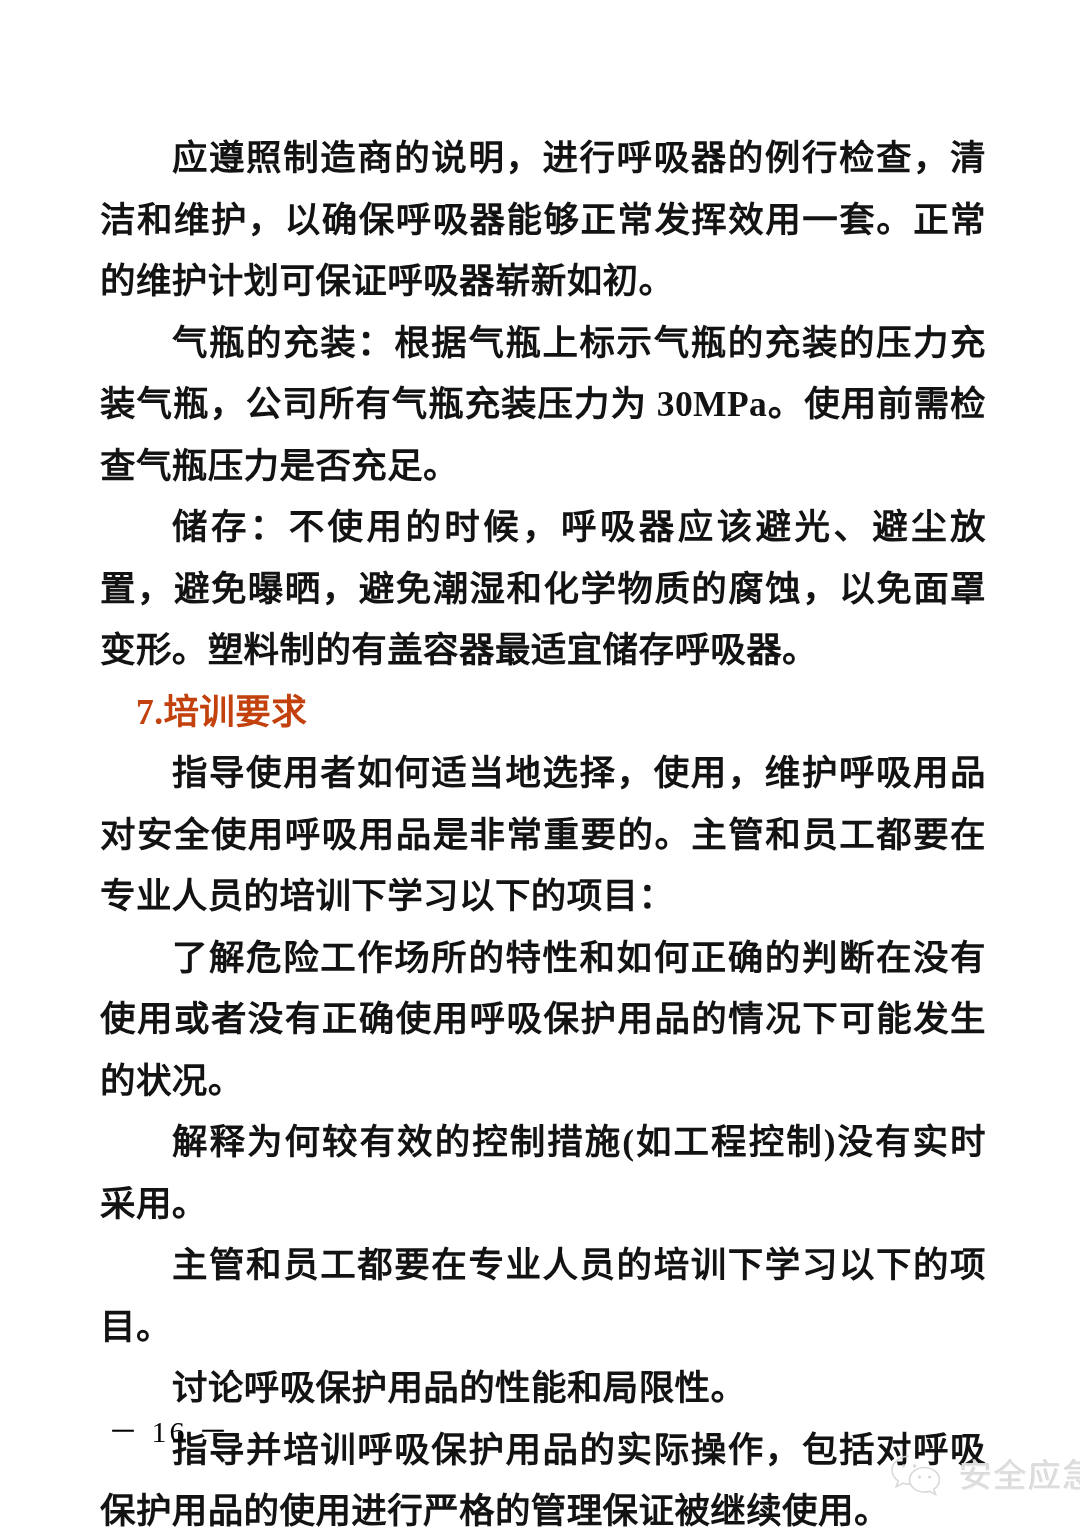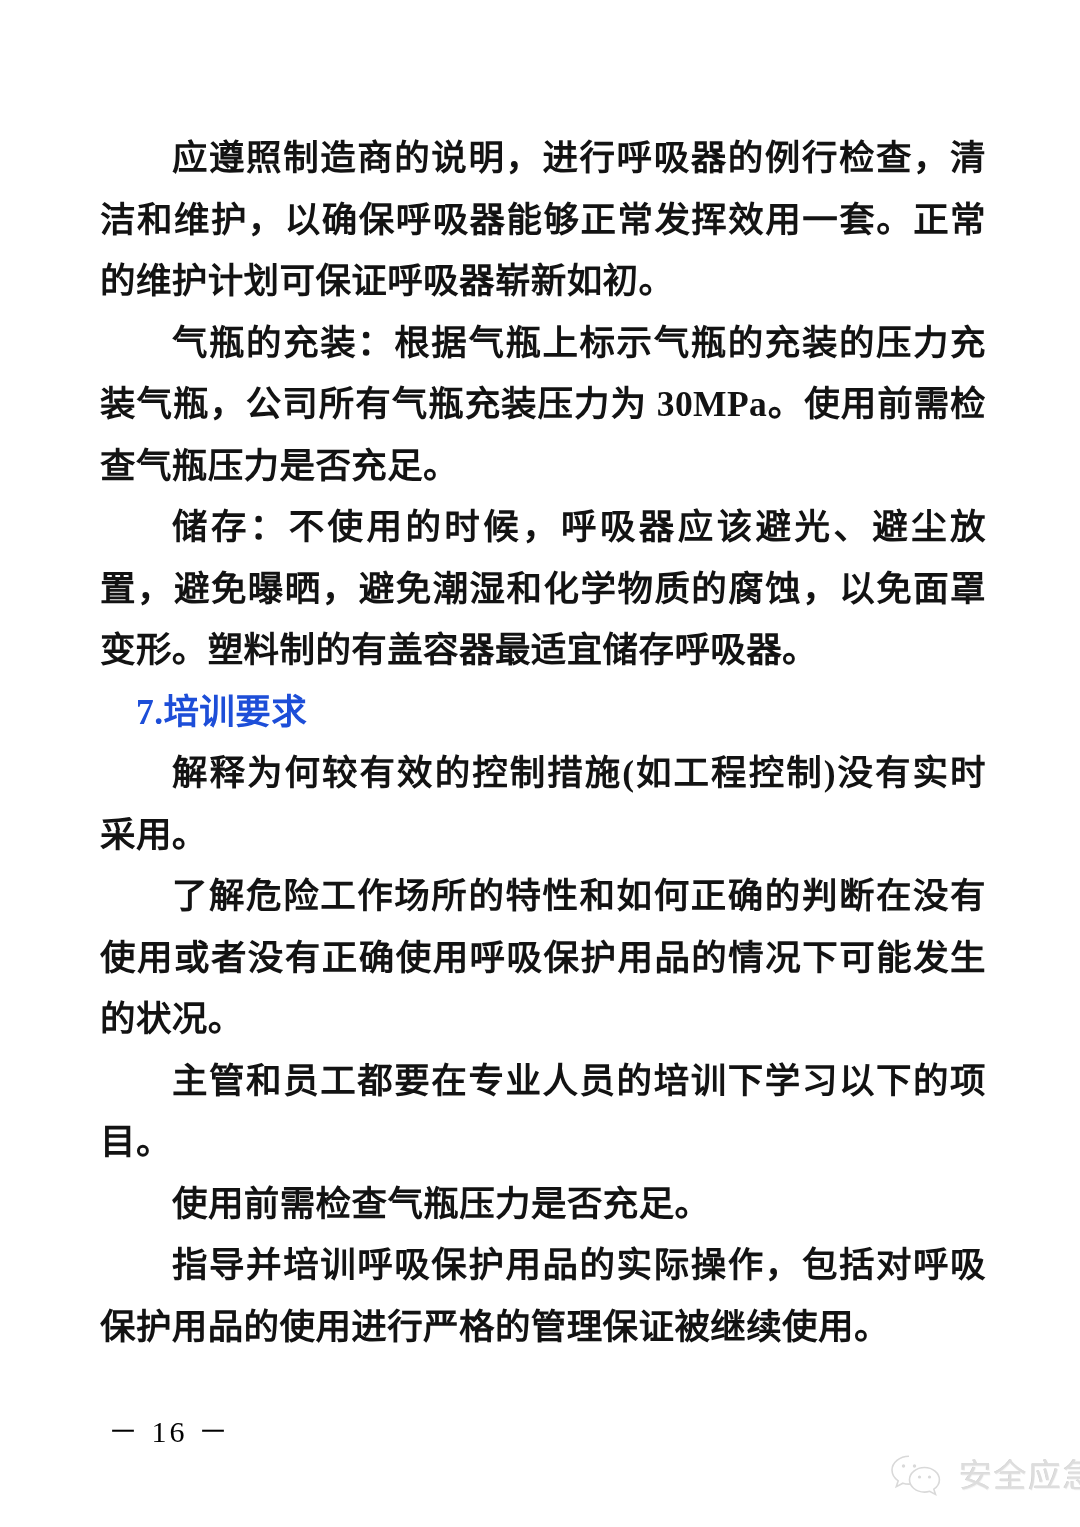--- a/index.html
+++ b/index.html
@@ -43,21 +43,21 @@
   }
 
   .para.indent {
     text-indent: 72px;
   }
 
   .heading {
     margin: 0;
     font-size: 35.5px;
     line-height: 61.5px;
-    color: #1d4ed8;
+    color: #c2410c;
     font-weight: bold;
     text-indent: 36px;
     letter-spacing: 0.4px;
     font-family: "Liberation Serif", "DejaVu Serif", serif;
   }
 
   
   .page-number {
     position: absolute;
     left: 108px;
@@ -106,28 +106,29 @@
   <div class="content">
 
     <p class="para indent">应遵照制造商的说明，进行呼吸器的例行检查，清洁和维护，以确保呼吸器能够正常发挥效用一套。正常的维护计划可保证呼吸器崭新如初。</p>
 
     <p class="para indent">气瓶的充装：根据气瓶上标示气瓶的充装的压力充装气瓶，公司所有气瓶充装压力为 30MPa。使用前需检查气瓶压力是否充足。</p>
 
     <p class="para indent">储存：不使用的时候，呼吸器应该避光、避尘放置，避免曝晒，避免潮湿和化学物质的腐蚀，以免面罩变形。塑料制的有盖容器最适宜储存呼吸器。</p>
 
     <h2 class="heading">7.培训要求</h2>
 
+    <p class="para indent">指导使用者如何适当地选择，使用，维护呼吸用品对安全使用呼吸用品是非常重要的。主管和员工都要在专业人员的培训下学习以下的项目：</p>
+
+    <p class="para indent">了解危险工作场所的特性和如何正确的判断在没有使用或者没有正确使用呼吸保护用品的情况下可能发生的状况。</p>
 
     <p class="para indent">解释为何较有效的控制措施(如工程控制)没有实时采用。</p>
 
-    <p class="para indent">了解危险工作场所的特性和如何正确的判断在没有使用或者没有正确使用呼吸保护用品的情况下可能发生的状况。</p>
-
     <p class="para indent">主管和员工都要在专业人员的培训下学习以下的项目。</p>
 
-    <p class="para indent">使用前需检查气瓶压力是否充足。</p>
+    <p class="para indent">讨论呼吸保护用品的性能和局限性。</p>
 
     <p class="para indent">指导并培训呼吸保护用品的实际操作，包括对呼吸保护用品的使用进行严格的管理保证被继续使用。</p>
 
   </div>
 
   <div class="page-number">－ 16 －</div>
 
   <div class="watermark">
     <svg class="wechat-icon" viewBox="0 0 58 48" aria-hidden="true">
       <g fill="none" stroke="#d8d8d8" stroke-width="1.6">

